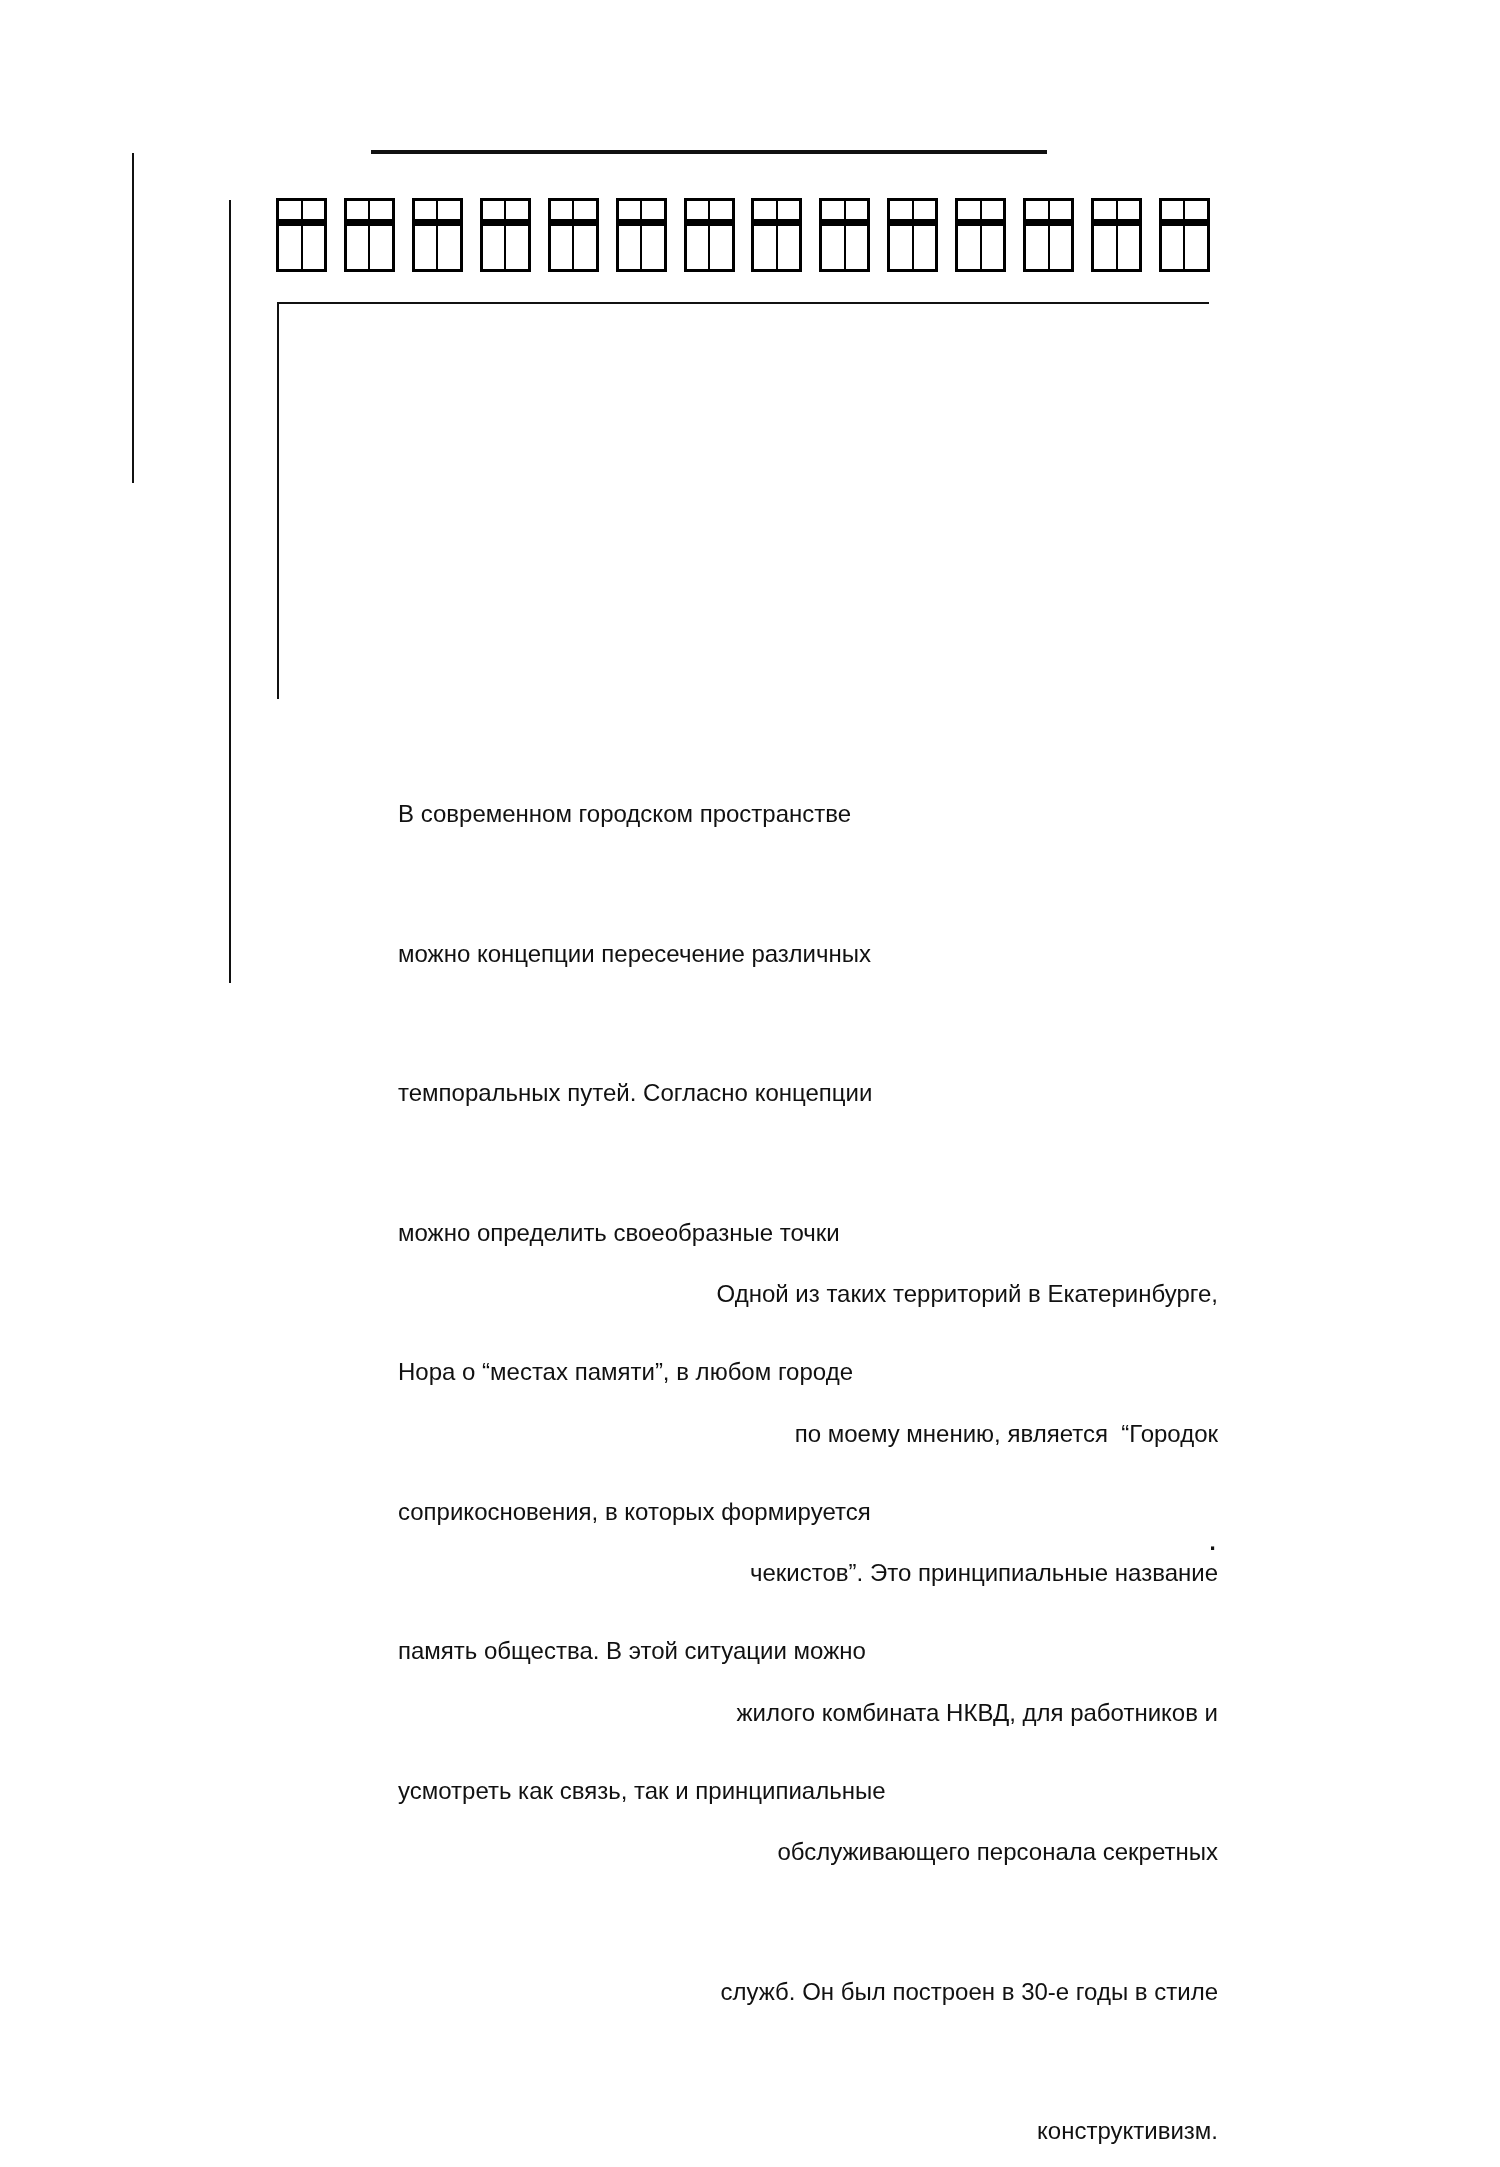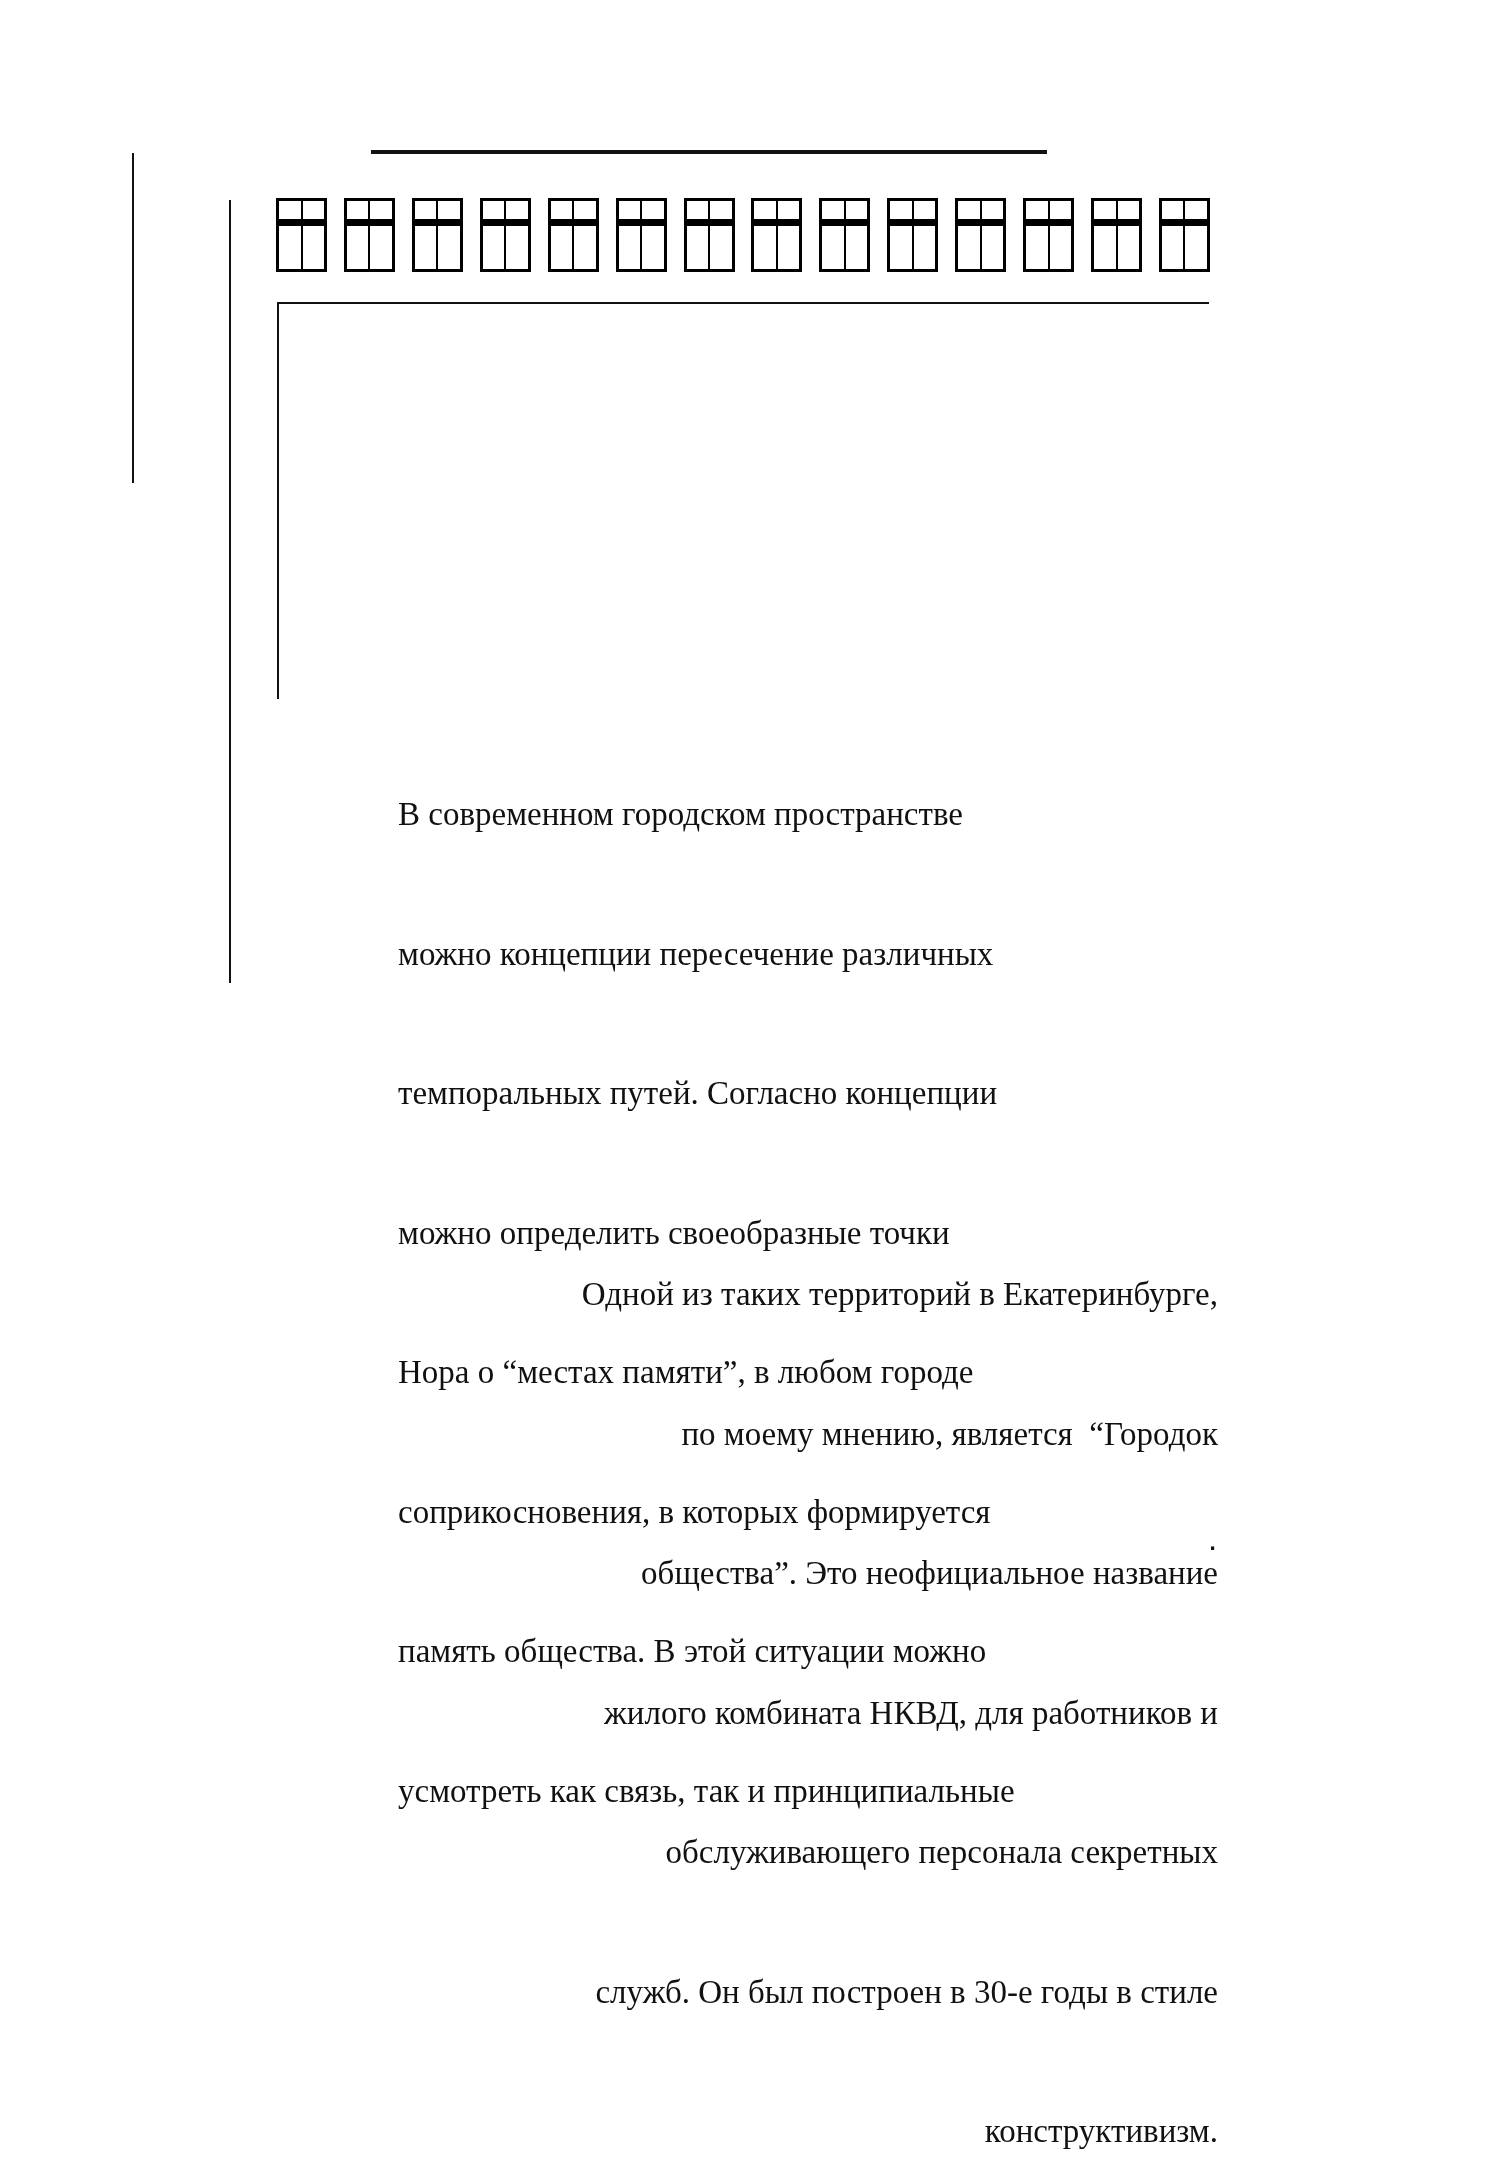--- a/index.html
+++ b/index.html
@@ -52,25 +52,24 @@
       position: absolute;
       left: 0;
       right: 0;
       top: 18px;
       height: 7px;
       background: #000;
     }
 
     .text-block {
       position: absolute;
-      font-size: 33px;
+      font-size: 24px;
       line-height: 46.5px;
       letter-spacing: 0px;
       white-space: pre;
-      font-family: Liberation Serif, serif;
     }
     .block-1 {
       left: 398px;
       top: 698px;
       text-align: left;
     }
     .block-2 {
       right: 282px;
       top: 1178px;
       text-align: right;
@@ -162,21 +161,21 @@
     <span class="text-line">можно определить своеобразные точки</span>
     <span class="text-line">Нора о “местах памяти”, в любом городе</span>
     <span class="text-line">соприкосновения, в которых формируется</span>
     <span class="text-line">память общества. В этой ситуации можно</span>
     <span class="text-line">усмотреть как связь, так и принципиальные</span>
   </div>
 
   <div class="text-block block-2">
     <span class="text-line">Одной из таких территорий в Екатеринбурге,</span>
     <span class="text-line">по моему мнению, является  “Городок</span>
-    <span class="text-line">общества”. Это неофициальное название</span>
+    <span class="text-line">чекистов”. Это принципиальные название</span>
     <span class="text-line">жилого комбината НКВД, для работников и</span>
     <span class="text-line">обслуживающего персонала секретных</span>
     <span class="text-line">служб. Он был построен в 30-е годы в стиле</span>
     <span class="text-line">конструктивизм.</span>
   </div>
 
   <div class="trailing-dot">.</div>
 
 </div>
 

